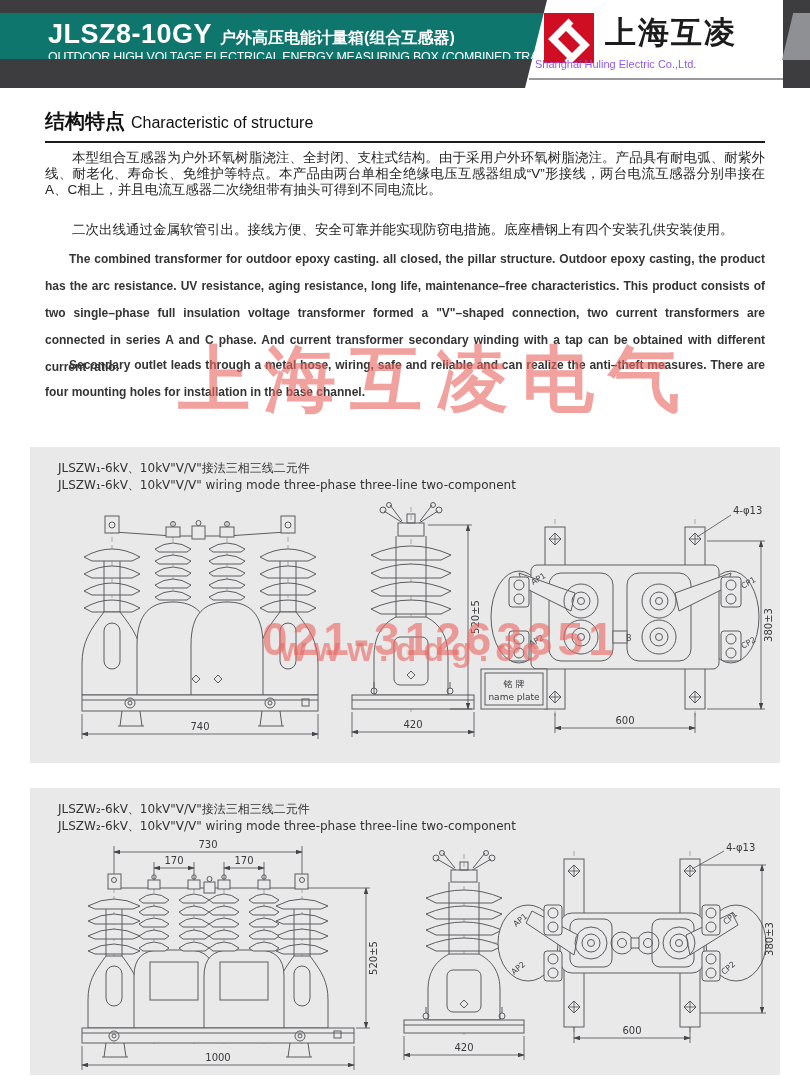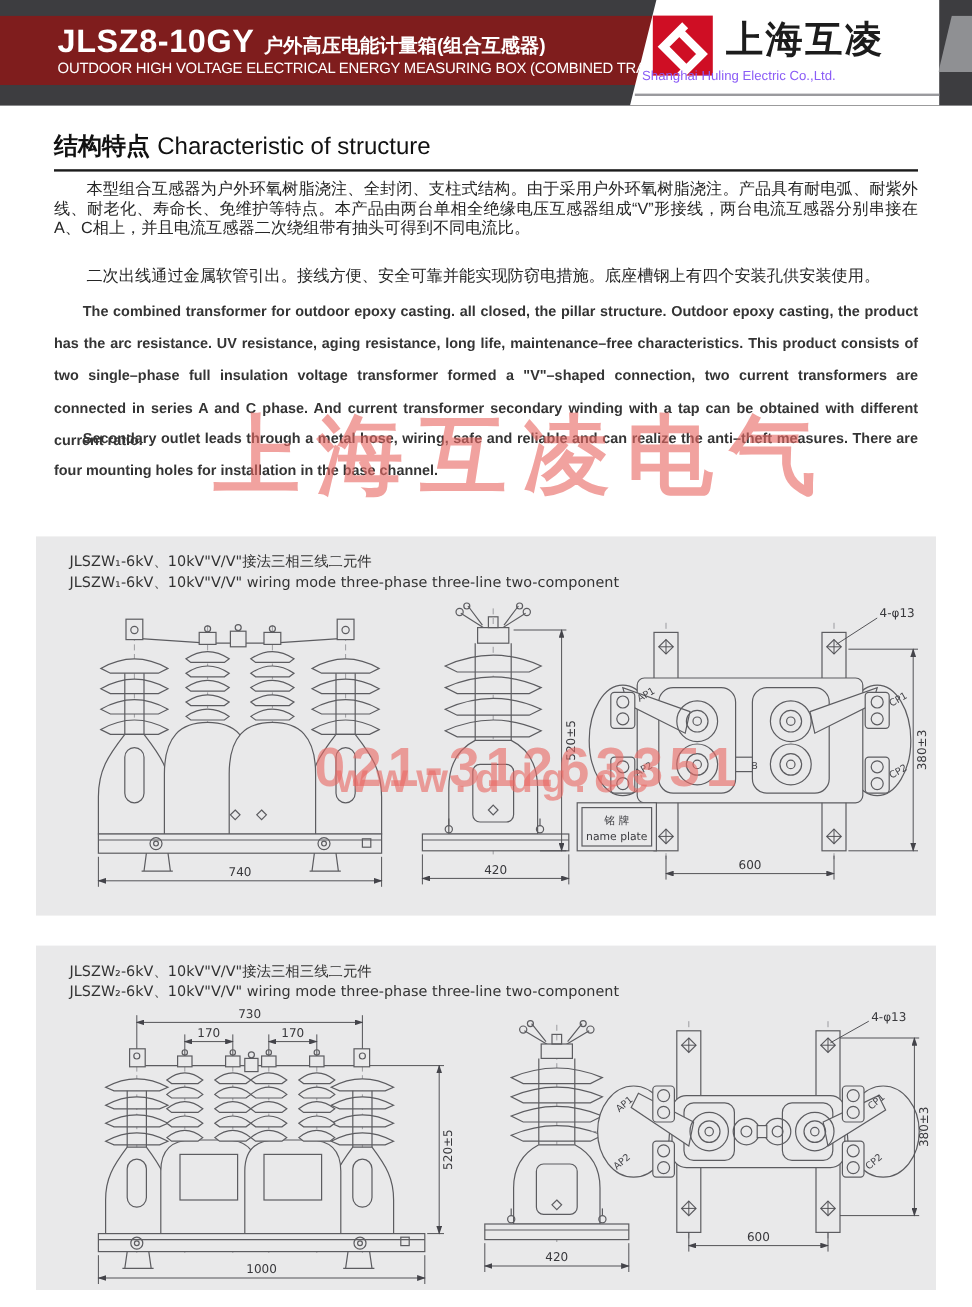--- a/index.html
+++ b/index.html
@@ -1,36 +1,36 @@
 <!DOCTYPE html>
 <html><head>
 <meta charset="utf-8">
 <style>
   html,body{margin:0;padding:0;}
   body{width:810px;height:1089px;background:#ffffff;font-family:"Liberation Sans","DejaVu Sans",sans-serif;color:#2e2e2e;overflow:hidden;}
   #page{position:relative;width:810px;height:1089px;background:#fff;}
 
   
   .hdr{position:absolute;left:0;top:0;width:810px;height:88px;background:#3d3d40;}
-  .hdr-band{position:absolute;left:0;top:13px;width:584px;height:58px;background:#7f1d1d;clip-path:polygon(0 0,100% 0,96.2% 100%,0 100%);padding:0;}
+  .hdr-band{position:absolute;left:0;top:13px;width:584px;height:46px;background:#0f766e;clip-path:polygon(0 0,100% 0,96.2% 100%,0 100%);padding:0;}
   .hdr-line1{position:absolute;left:48px;top:6px;white-space:nowrap;color:#fff;}
   .hdr-model{font-size:27px;font-weight:bold;letter-spacing:.5px;}
   .hdr-cn{font-size:16px;font-weight:bold;margin-left:8px;}
   .hdr-line2{position:absolute;left:48px;top:37px;color:#fff;font-size:12.4px;letter-spacing:-.2px;white-space:nowrap;}
   .hdr-white{position:absolute;left:521px;top:0;width:262px;height:88px;background:#fff;clip-path:polygon(26px 0,100% 0,100% 100%,4px 100%);}
   .logo-sq{position:absolute;left:23px;top:13px;width:50px;height:50px;background:#cf0e24;}
   .brand-cn{position:absolute;left:84px;top:12px;font-size:31px;font-weight:600;color:#1c1c1c;letter-spacing:2px;white-space:nowrap;}
   .brand-en{position:absolute;left:14px;top:58px;font-size:11px;color:#8b5cf6;white-space:nowrap;}
   .brand-rule{position:absolute;left:8px;top:78px;width:254px;height:2px;background:#9a9a9e;}
   .hdr-tab{position:absolute;right:0;top:13px;width:28px;height:47px;background:#8f9093;clip-path:polygon(40% 0,100% 0,100% 100%,0 100%);}
 
   
   .sect{position:absolute;left:45px;width:720px;border-bottom:2.5px solid #1c1c1c;padding-bottom:6px;white-space:nowrap;}
   .sect .cn{font-size:20px;font-weight:bold;color:#111;}
-  .sect .en{font-size:20px;color:#111;margin-left:6px;}
+  .sect .en{font-size:16px;color:#111;margin-left:6px;}
 
   
   .para{position:absolute;left:45px;width:720px;text-align:justify;}
   .p-cn{font-size:13.5px;line-height:16px;color:#262626;}
   .p-en{font-size:12px;line-height:27px;color:#343434;font-weight:bold;}
   .indent{text-indent:2em;margin:0;}
 
   
   .wm{position:absolute;color:rgba(232,105,100,.62);font-weight:bold;white-space:nowrap;z-index:30;pointer-events:none;}
   .wm-brand{left:178px;top:332px;font-size:72px;letter-spacing:14px;font-weight:600;}

